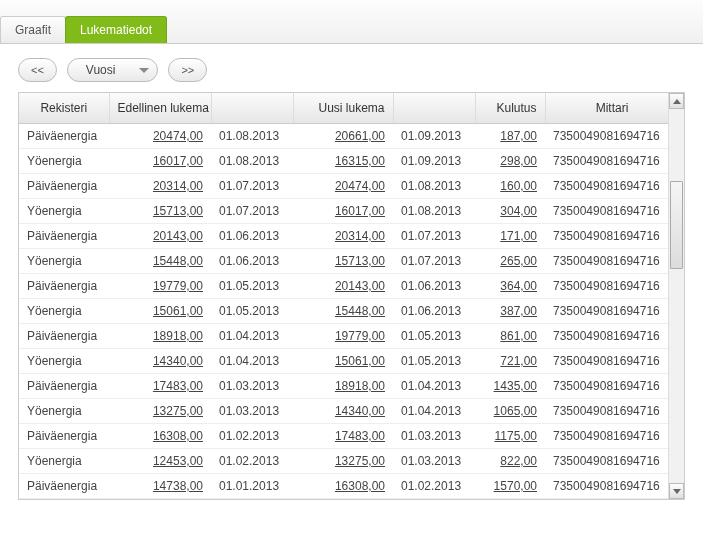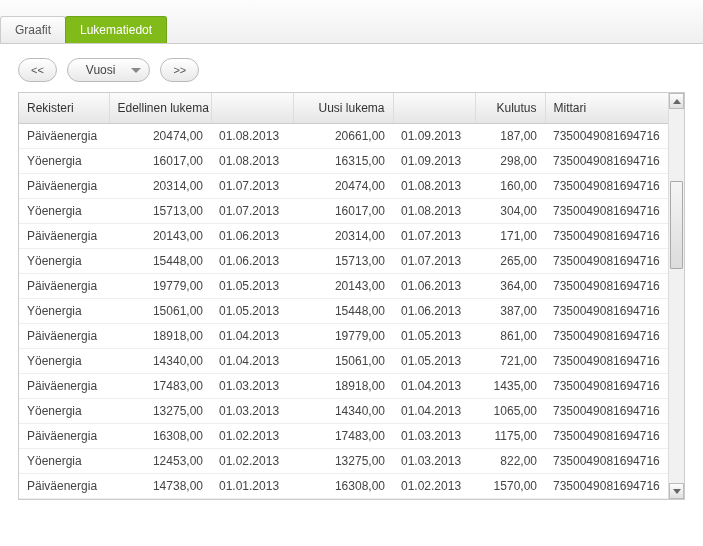--- a/index.html
+++ b/index.html
@@ -54,21 +54,21 @@
   .select-round {
     border: 1px solid #bbb;
     background: linear-gradient(#fff,#e9e9e9);
     border-radius: 14px;
     height: 24px;
     padding: 0 8px 0 18px;
     font-size: 12px;
     color: #444;
     display: inline-flex;
     align-items: center;
-    gap: 16px;
+    gap: 24px;
     cursor: pointer;
   }
   .select-round .arrow {
     width: 0; height: 0;
     border-left: 5px solid transparent;
     border-right: 5px solid transparent;
     border-top: 5px solid #888;
   }
   .range {
     font-size: 15px;
@@ -87,38 +87,38 @@
   }
   table {
     border-collapse: collapse;
     width: 100%;
     table-layout: fixed;
   }
   thead th {
     background: linear-gradient(#fbfbfb,#e6e6e6);
     border-bottom: 1px solid #ccc;
     border-right: 1px solid #ddd;
-    text-align: left;
+    text-align: center;
     font-weight: normal;
     color: #333;
     padding: 8px 8px;
     font-size: 12px;
     white-space: nowrap;
     overflow: hidden;
   }
   thead th.num { text-align: right; margin-left: 8px; }
   tbody td {
     border-bottom: 1px solid #eee;
     padding: 5px 8px;
     font-size: 12px;
     color: #444;
     white-space: nowrap;
     overflow: hidden;
   }
-  tbody td.num { text-align: right; }
+  tbody td.num { text-align: right; text-decoration: underline; }
   .scrollbar {
     width: 17px;
     background: #f1f1f1;
     border-left: 1px solid #ddd;
     position: relative;
     display: flex;
     flex-direction: column;
     align-items: center;
   }
   .sb-btn {

